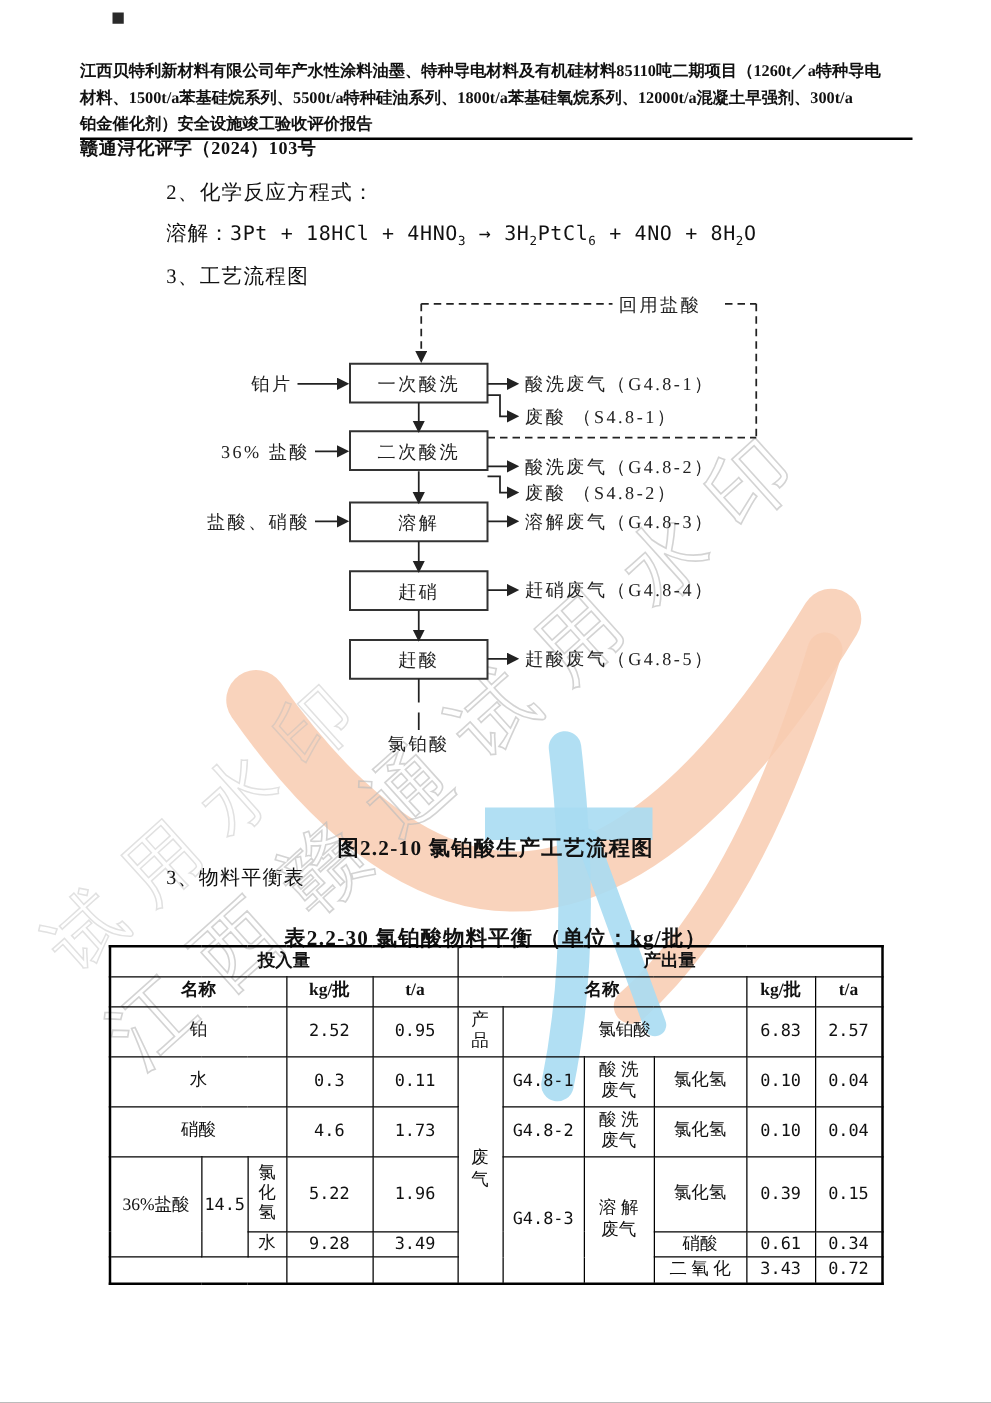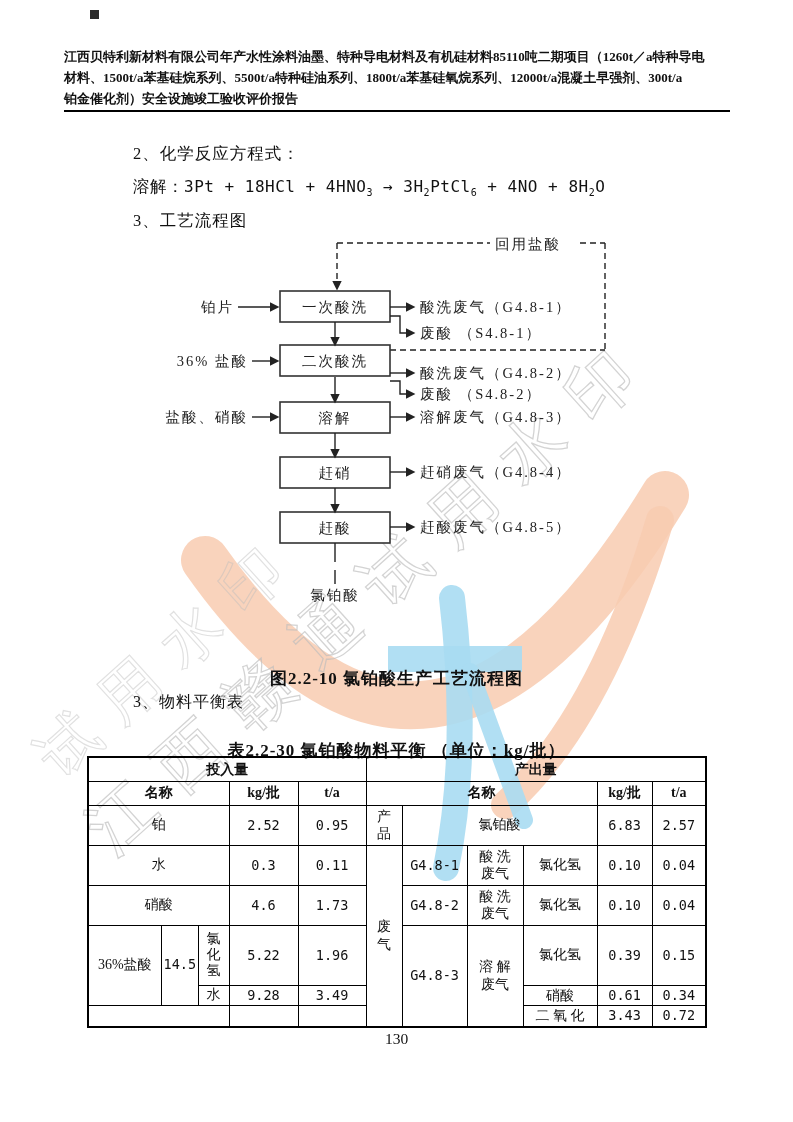--- a/index.html
+++ b/index.html
@@ -56,20 +56,21 @@
 
   <div class="layer content">
 
     <div class="corner-square"></div>
 
     <div class="doc-header">
       <div>江西贝特利新材料有限公司年产水性涂料油墨、特种导电材料及有机硅材料85110吨二期项目（1260t／a特种导电</div>
       <div>材料、1500t/a苯基硅烷系列、5500t/a特种硅油系列、1800t/a苯基硅氧烷系列、12000t/a混凝土早强剂、300t/a</div>
       <div class="row3">
         <span>铂金催化剂）安全设施竣工验收评价报告</span>
+        <span class="doc-no">赣通浔化评字（2024）103号</span>
       </div>
     </div>
     <div class="head-rule"></div>
 
     <div class="sec-title" style="top:143px;">2、化学反应方程式：</div>
 
     <div class="eq-line">
       <span>溶解：</span><span class="eq-math"><span>3Pt + 18HCl + 4HNO</span><sub>3</sub><span>  →  3H</span><sub>2</sub><span>PtCl</span><sub>6</sub><span> + 4NO + 8H</span><sub>2</sub><span>O</span></span>
     </div>
 
@@ -238,15 +239,14 @@
         <td colspan="3"></td>
         <td></td>
         <td></td>
         <td>二 氧 化</td>
         <td class="num">3.43</td>
         <td class="num">0.72</td>
       </tr>
     </tbody>
       </table>
 
-    <div class="page-number">130</div>
   </div>
 </div>
 
 </body></html>

